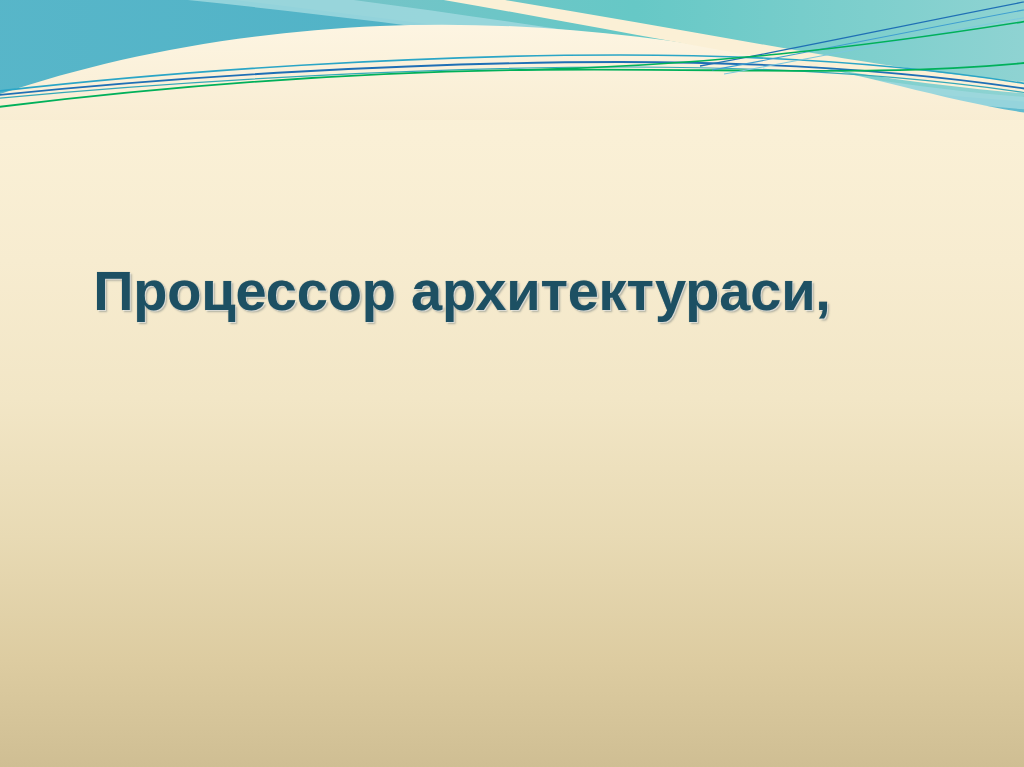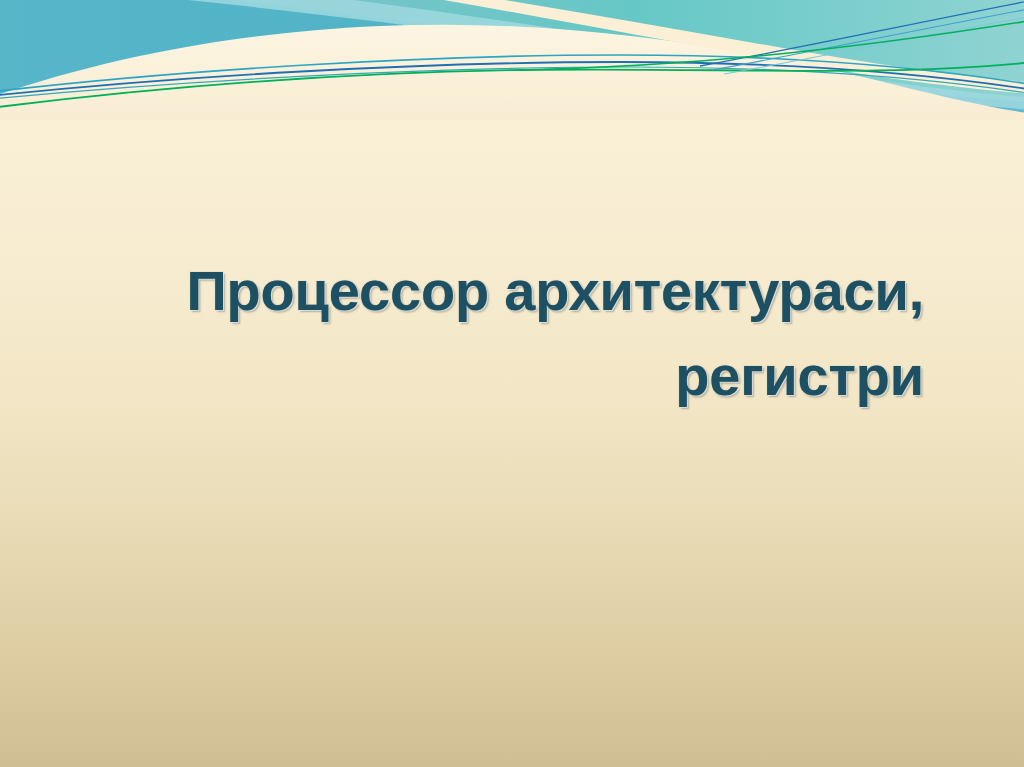--- a/index.html
+++ b/index.html
@@ -38,21 +38,21 @@
     width: 1024px;
     height: 120px;
   }
 
   
   #title-block {
     position: absolute;
     left: 0;
     top: 248px;
     width: 924px;
-    text-align: right;
+    text-align: center;
   }
   .title-line {
     font-size: 56px;
     font-weight: bold;
     line-height: 85px;
     color: #1d5063;
     letter-spacing: -0.2px;
     white-space: nowrap;
     text-shadow:
       1px 1px 0 rgba(255,255,255,0.55),
@@ -112,16 +112,15 @@
       <path fill="none" stroke="#1f6fb5" stroke-width="1.3" d="M 700 66 C 800 48, 900 26, 1034 0"></path>
       <path fill="none" stroke="#3f9fd0" stroke-width="1.1" d="M 712 70 C 812 52, 915 30, 1034 8"></path>
       <path fill="none" stroke="#7cc9dd" stroke-width="1.1" d="M 724 74 C 826 56, 930 34, 1034 16"></path>
 
       <path fill="none" stroke="#00b05a" stroke-width="1.6" d="M 520 70 C 700 66, 860 48, 1034 20"></path>
     </svg>
   </div>
 
   <div id="title-block">
     <div class="title-line">Процессор архитектураси,</div>
-    <div class="title-line">регистри</div>
   </div>
 
 </div>
 
 </body></html>

